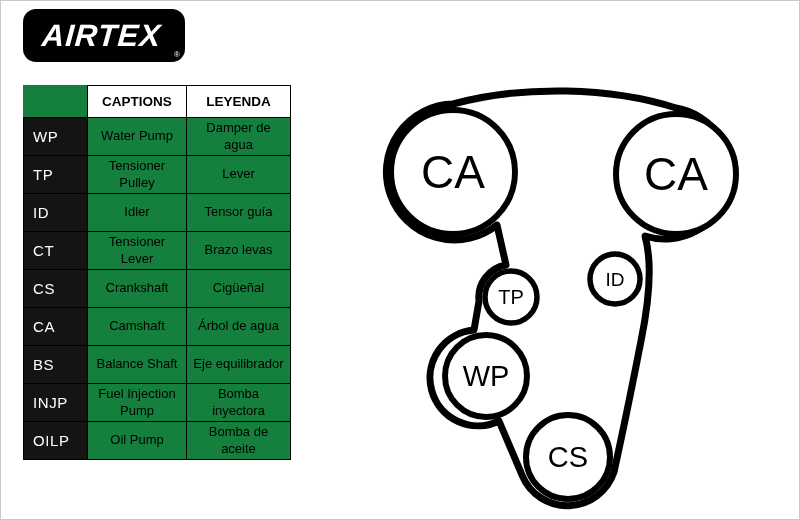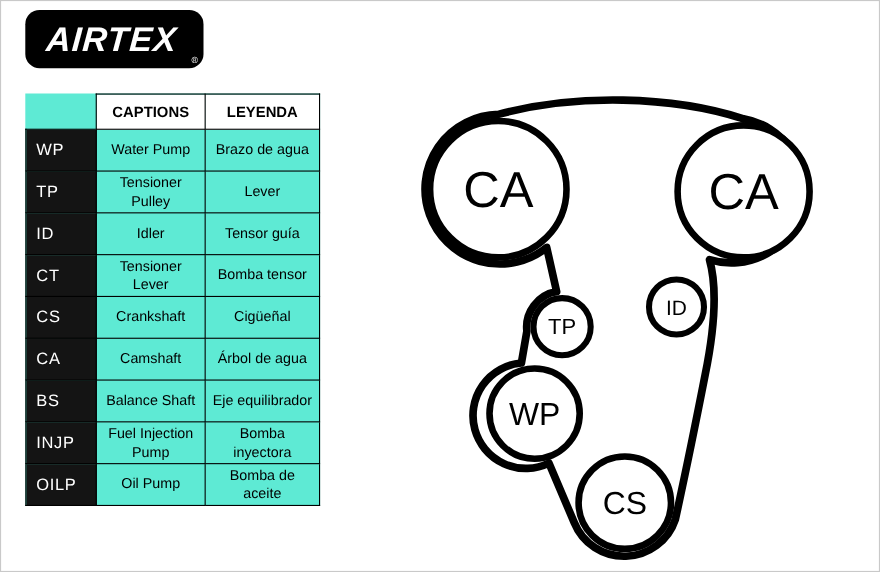--- a/index.html
+++ b/index.html
@@ -17,21 +17,21 @@
   }
   .logo .brand {
     font-style:italic; font-weight:bold; font-size:31px; letter-spacing:1px;
     transform:skewX(-4deg); padding-right:4px;
   }
   .logo .reg { position:absolute; right:5px; bottom:3px; font-size:8px; color:#fff; }
 
   
   table.legend {
     position:absolute; left:22px; top:84px; border-collapse:collapse;
-    background:#5eead4;
+    background:#15803d;
   }
   table.legend th, table.legend td { border:1.6px solid #000; box-sizing:border-box; }
   table.legend th {
     height:32px; font-size:13.5px; font-weight:bold; text-align:center;
     padding:0 4px; background:#fff;
   }
   table.legend th.empty { border:none; background:transparent; }
   td.code {
     width:64px; height:38px; background:#141414; color:#fff;
     font-size:15px; letter-spacing:0.6px; padding-left:9px;
@@ -64,36 +64,36 @@
       <tr>
         <th class="empty"></th>
         <th>CAPTIONS</th>
         <th>LEYENDA</th>
       </tr>
     </thead>
     <tbody>
       <tr>
         <td class="code">WP</td>
         <td class="caption">Water Pump</td>
-        <td class="leyenda">Brazo de agua</td>
+        <td class="leyenda">Damper de agua</td>
       </tr>
       <tr>
         <td class="code">TP</td>
         <td class="caption">Tensioner Pulley</td>
         <td class="leyenda">Lever</td>
       </tr>
       <tr>
         <td class="code">ID</td>
         <td class="caption">Idler</td>
         <td class="leyenda">Tensor guía</td>
       </tr>
       <tr>
         <td class="code">CT</td>
         <td class="caption">Tensioner Lever</td>
-        <td class="leyenda">Bomba tensor</td>
+        <td class="leyenda">Brazo levas</td>
       </tr>
       <tr>
         <td class="code">CS</td>
         <td class="caption">Crankshaft</td>
         <td class="leyenda">Cigüeñal</td>
       </tr>
       <tr>
         <td class="code">CA</td>
         <td class="caption">Camshaft</td>
         <td class="leyenda">Árbol de agua</td>

